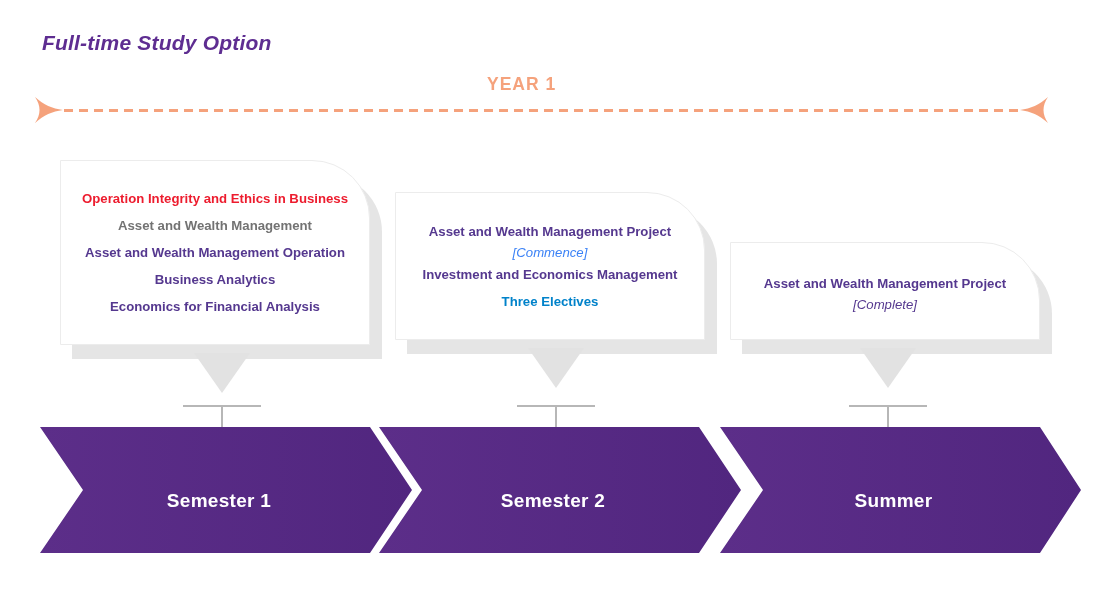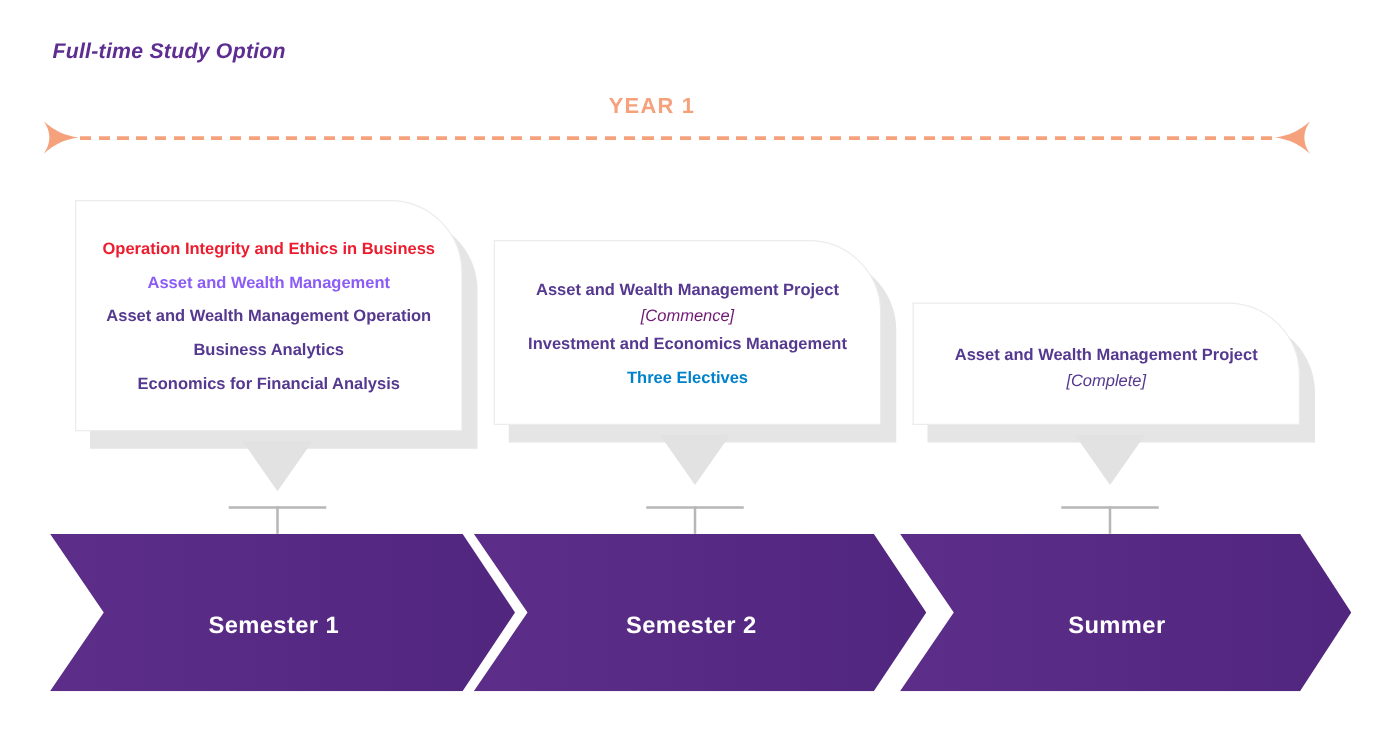--- a/index.html
+++ b/index.html
@@ -3,21 +3,21 @@
 <meta charset="utf-8">
 <style>
   html,body{margin:0;padding:0;background:#ffffff;}
   .canvas{
     position:relative;width:1110px;height:600px;overflow:hidden;background:#fff;
     font-family:"Liberation Sans","DejaVu Sans",sans-serif;
   }
   
   .page-title{
     position:absolute;left:42px;top:31px;
-    font-size:17px;font-weight:bold;font-style:italic;
+    font-size:21px;font-weight:bold;font-style:italic;
     color:#5E2D91;letter-spacing:.2px;
   }
   
   .year-label{
     position:absolute;left:487px;top:74px;width:100px;text-align:left;
     font-size:17.5px;font-weight:bold;color:#F5A27C;letter-spacing:1px;
   }
   .timeline-dashes{
     position:absolute;left:64px;top:109px;width:956px;height:3px;
     background:repeating-linear-gradient(to right,#F5A27C 0 9px,transparent 9px 15px);
@@ -84,33 +84,33 @@
     <path d="M30 14 C19 12.5, 11 9, 2 1 C8 9.5, 8 18.5, 2 27 C11 19, 19 15.5, 30 14 Z" fill="#F5A27C"></path>
   </svg>
   <svg class="tl-arrow right" viewBox="0 0 30 30">
     <path d="M0 14 C11 12.5, 19 9, 28 1 C22 9.5, 22 18.5, 28 27 C19 19, 11 15.5, 0 14 Z" fill="#F5A27C"></path>
   </svg>
 
   <div class="callout" style="left:60px;top:160px;width:310px;height:185px;">
     <div class="shadow"></div>
     <div class="bubble">
       <div class="course-line" style="color: rgb(237, 28, 46);">Operation Integrity and Ethics in Business</div>
-      <div class="course-line" style="color: #8b5cf6;">Asset and Wealth Management</div>
+      <div class="course-line" style="color: #737373;">Asset and Wealth Management</div>
       <div class="course-line" style="color: rgb(85, 56, 143);">Asset and Wealth Management Operation</div>
       <div class="course-line" style="color: rgb(85, 56, 143); text-align: center;">Business Analytics</div>
       <div class="course-line" style="color: rgb(85, 56, 143);">Economics for Financial Analysis</div>
     </div>
   </div>
   <div class="tail" style="left:194px;top:353px;"></div>
 
   <div class="callout" style="left:395px;top:192px;width:310px;height:148px;">
     <div class="shadow"></div>
     <div class="bubble">
       <div class="course-line" style="color: rgb(85, 56, 143);">Asset and Wealth Management Project</div>
-      <div class="course-line note" style="color: #701a75;">[Commence]</div>
+      <div class="course-line note" style="color: #3b82f6;">[Commence]</div>
       <div class="course-line" style="color: rgb(85, 56, 143);">Investment and Economics Management</div>
       <div class="course-line" style="color: rgb(0, 130, 202);">Three Electives</div>
     </div>
   </div>
   <div class="tail" style="left:528px;top:348px;"></div>
 
   <div class="callout" style="left:730px;top:242px;width:310px;height:98px;">
     <div class="shadow"></div>
     <div class="bubble">
       <div class="course-line" style="color: rgb(85, 56, 143);">Asset and Wealth Management Project</div>

